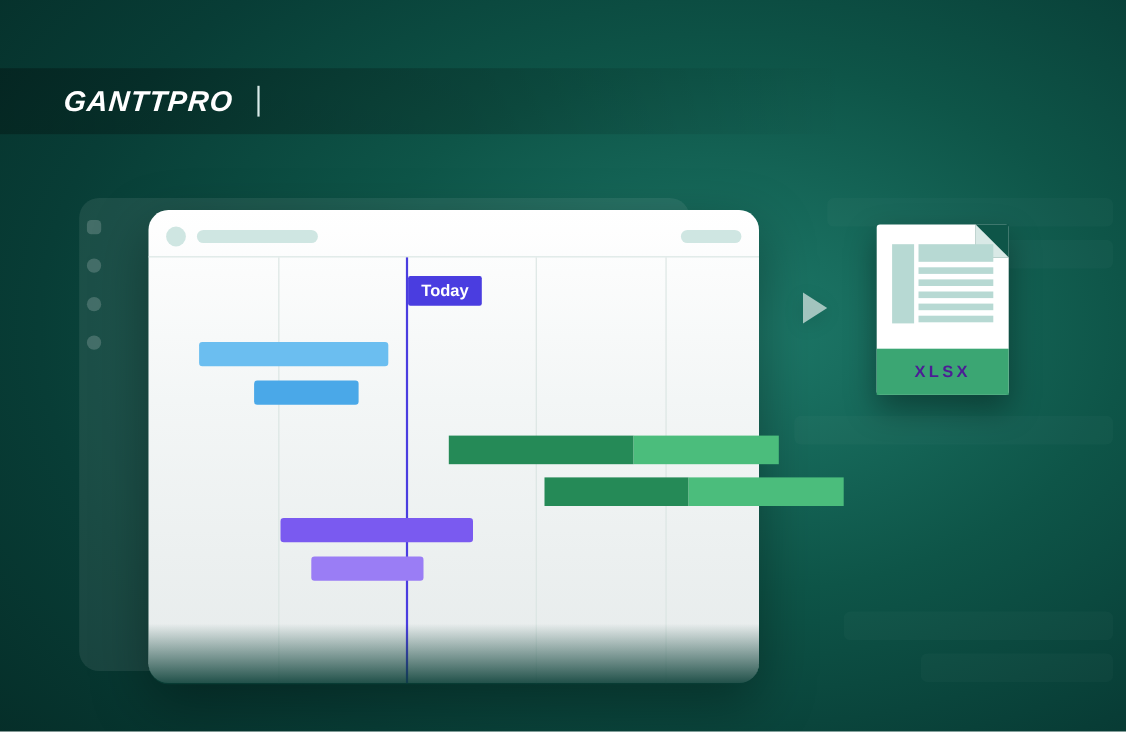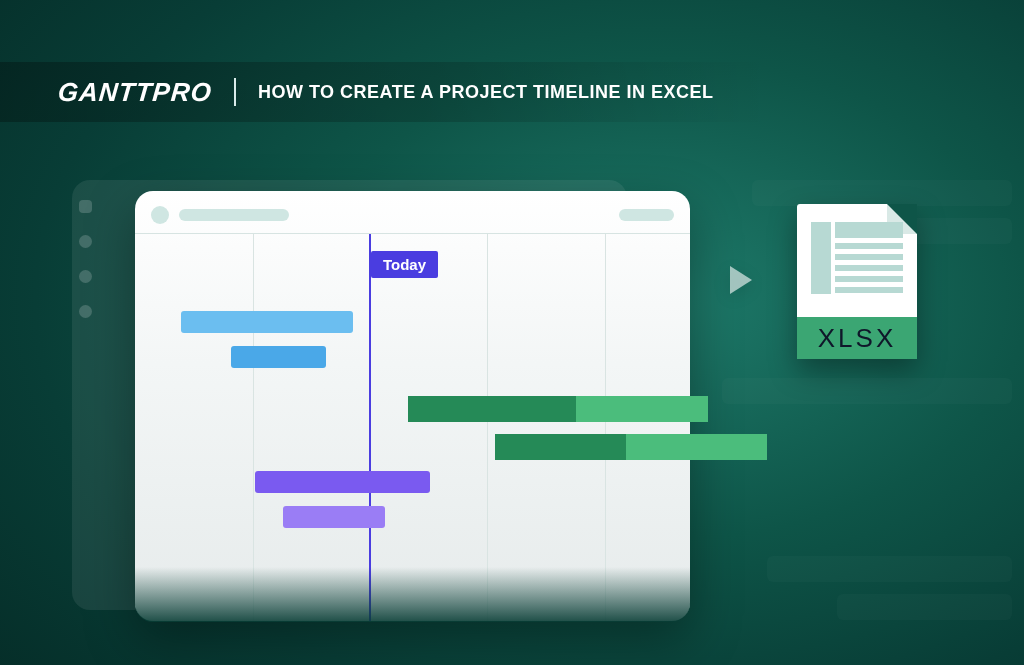--- a/index.html
+++ b/index.html
@@ -160,40 +160,39 @@
   }
   .file-sheet .rows {
     position: absolute; top: 0; left: 24px; right: 0;
     display: flex; flex-direction: column; gap: 5px;
   }
   .file-sheet .row { height: 6px; background: #b7d9d3; }
   .file-sheet .row.top { height: 16px; }
   .file-label {
     position: absolute; bottom: 0; left: 0; right: 0; height: 42px;
     background: #3ba673;
-    color: #0f172a;
-    font-weight: 400;
-    font-size: 26px;
+    color: #4c1d95;
+    font-weight: 700;
+    font-size: 15px;
     letter-spacing: 3px;
     display: flex; align-items: center; justify-content: center;
   }
 </style>
 </head>
 <body>
 
 <div class="bg-shade" style="top:180px;width:260px;"></div>
 <div class="bg-shade" style="top:218px;width:185px;"></div>
 <div class="bg-shade" style="top:378px;width:290px;"></div>
 <div class="bg-shade" style="top:556px;width:245px;"></div>
 <div class="bg-shade" style="top:594px;width:175px;"></div>
 
 <div class="header-bar">
   <span class="logo">GANTTPRO</span>
   <span class="divider"></span>
-  <span class="title">HOW TO CREATE A PROJECT TIMELINE IN EXCEL</span>
 </div>
 
 <div class="card-back"></div>
 
 <div class="side-dots">
   <div class="side-dot first"></div>
   <div class="side-dot"></div>
   <div class="side-dot"></div>
   <div class="side-dot"></div>
 </div>

